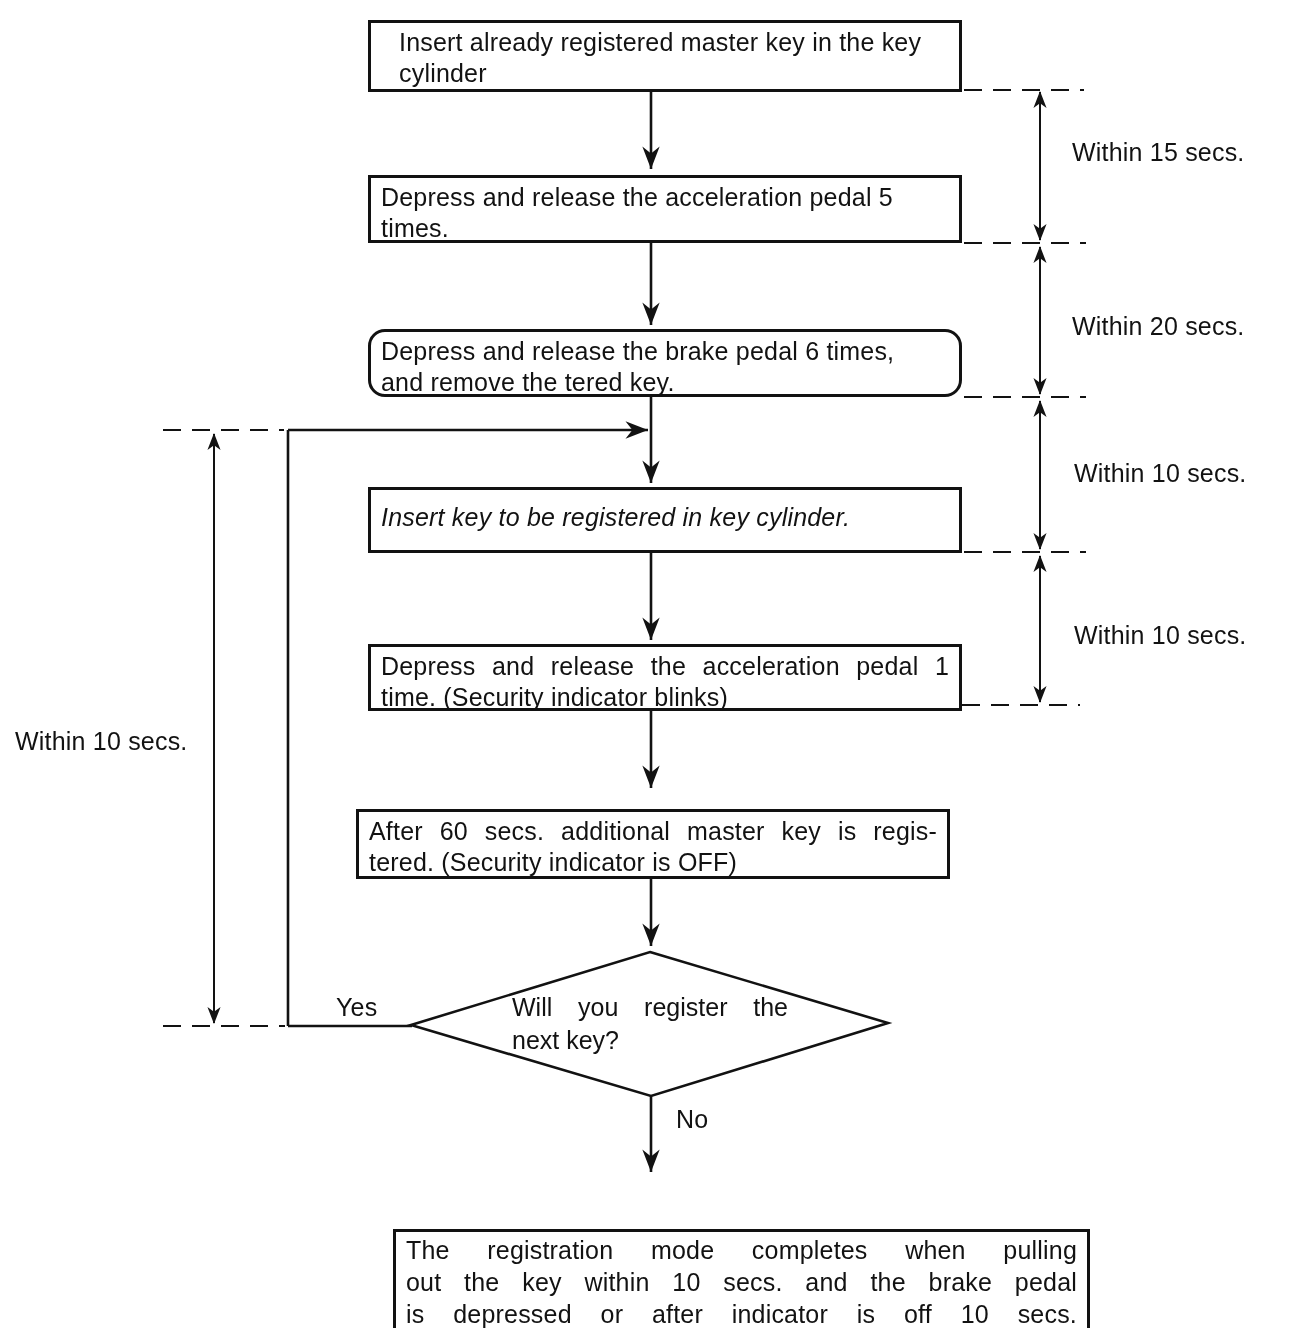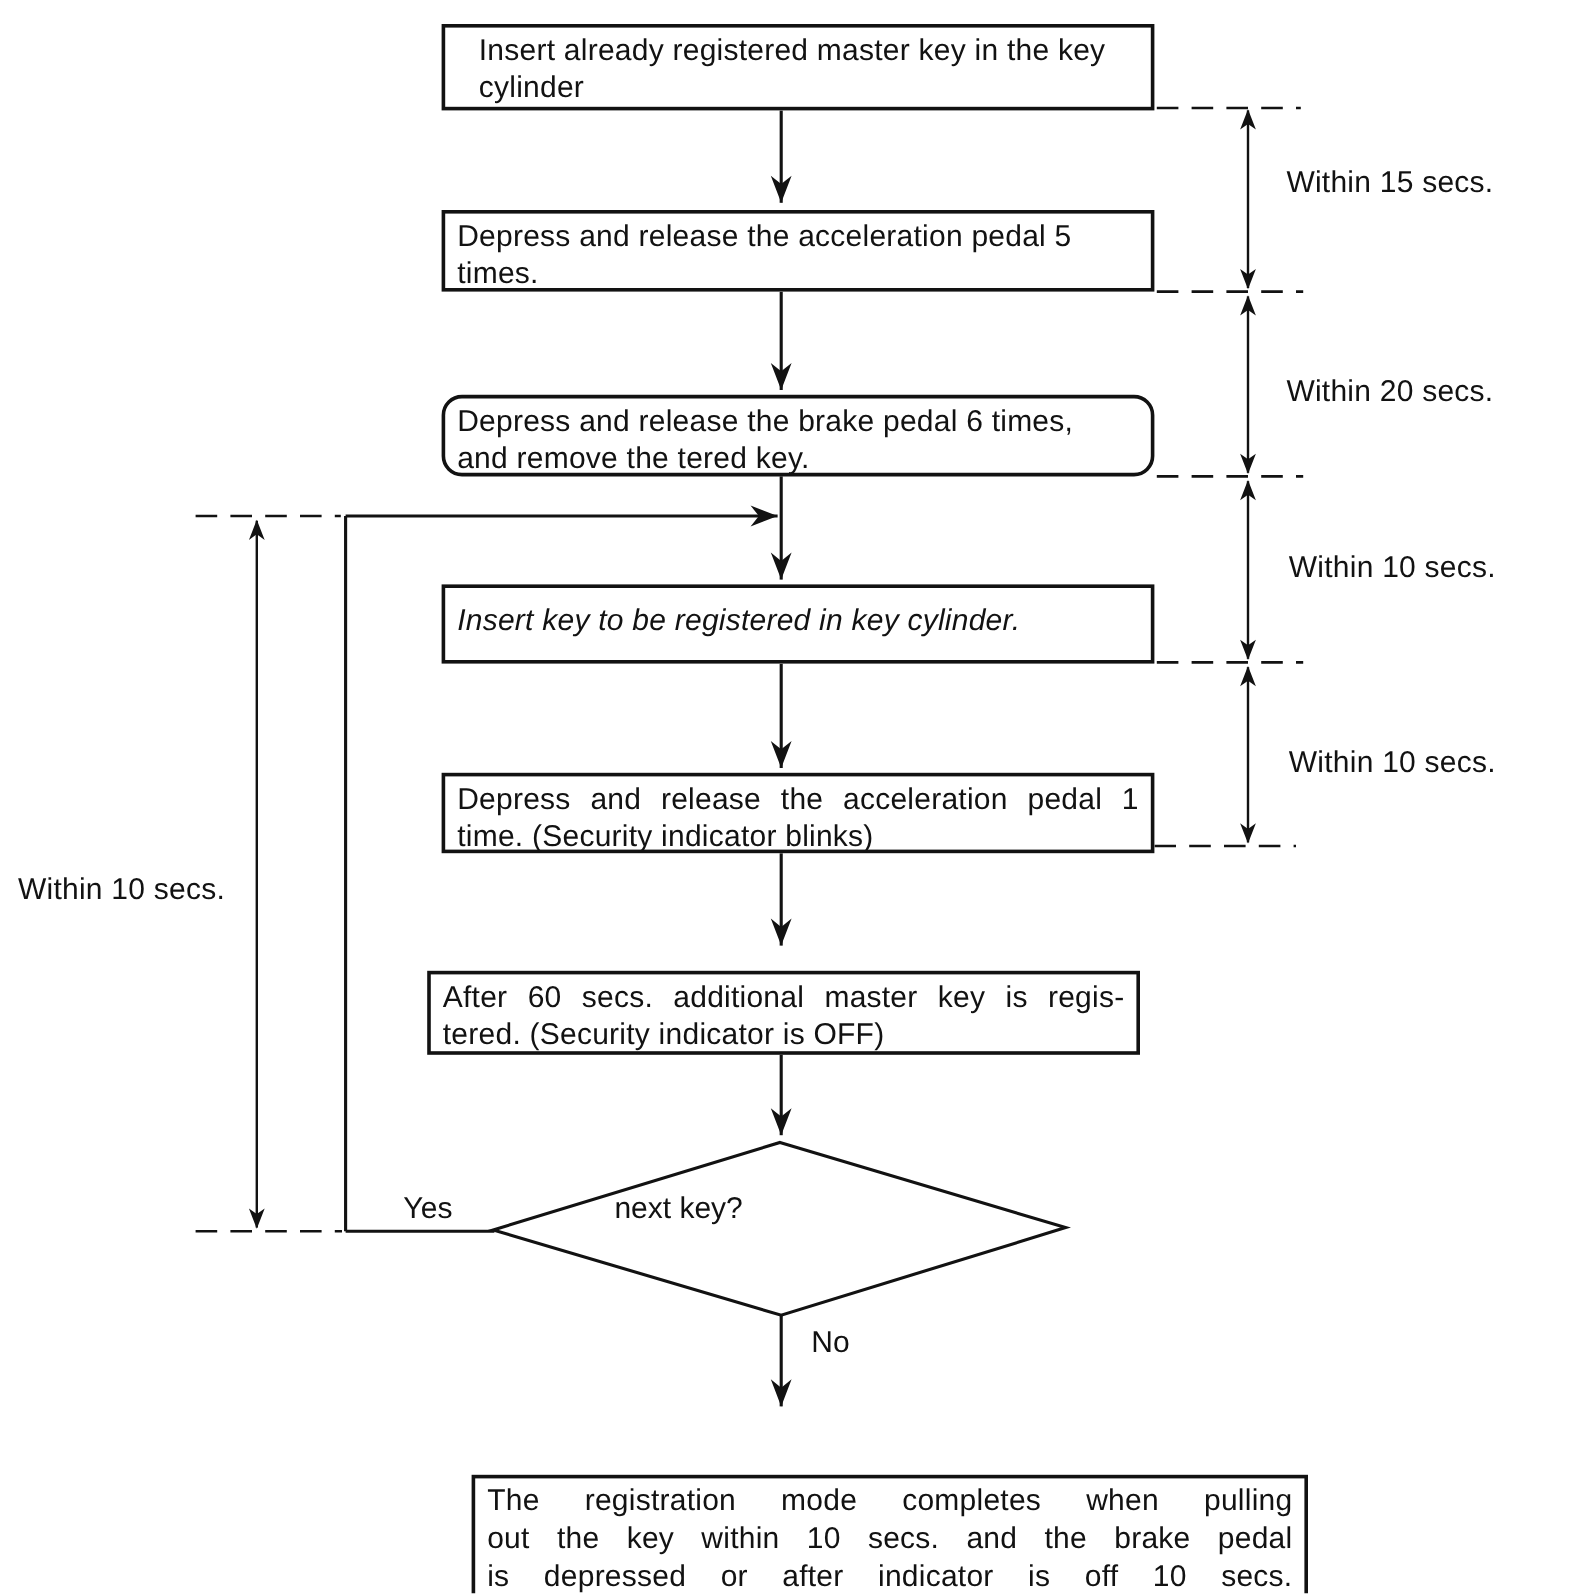--- a/index.html
+++ b/index.html
@@ -123,20 +123,21 @@
   </div>
 
   <div class="box" style="left:365px; top:1229px; width:697px; height:132px; line-height:32px; padding-top:2px;margin-left:28px;">
     <div class="line just">The registration mode completes when pulling</div>
     <div class="line just">out the key within 10 secs. and the brake pedal</div>
     <div class="line just">is depressed or after indicator is off 10 secs.</div>
     <div class="line">pass.</div>
   </div>
 
   <div class="diamond-text">
+    <div class="line just">Will you register the</div>
     <div class="line">next key?</div>
   </div>
 
   <span class="lbl" style="left:336px; top:992px;">Yes</span>
   <span class="lbl" style="left:676px; top:1104px;">No</span>
 
   <span class="lbl" style="left:1072px; top:137px;">Within 15 secs.</span>
   <span class="lbl" style="left:1072px; top:311px;">Within 20 secs.</span>
   <span class="lbl" style="left:1074px; top:458px;">Within 10 secs.</span>
   <span class="lbl" style="left:1074px; top:620px;">Within 10 secs.</span>

